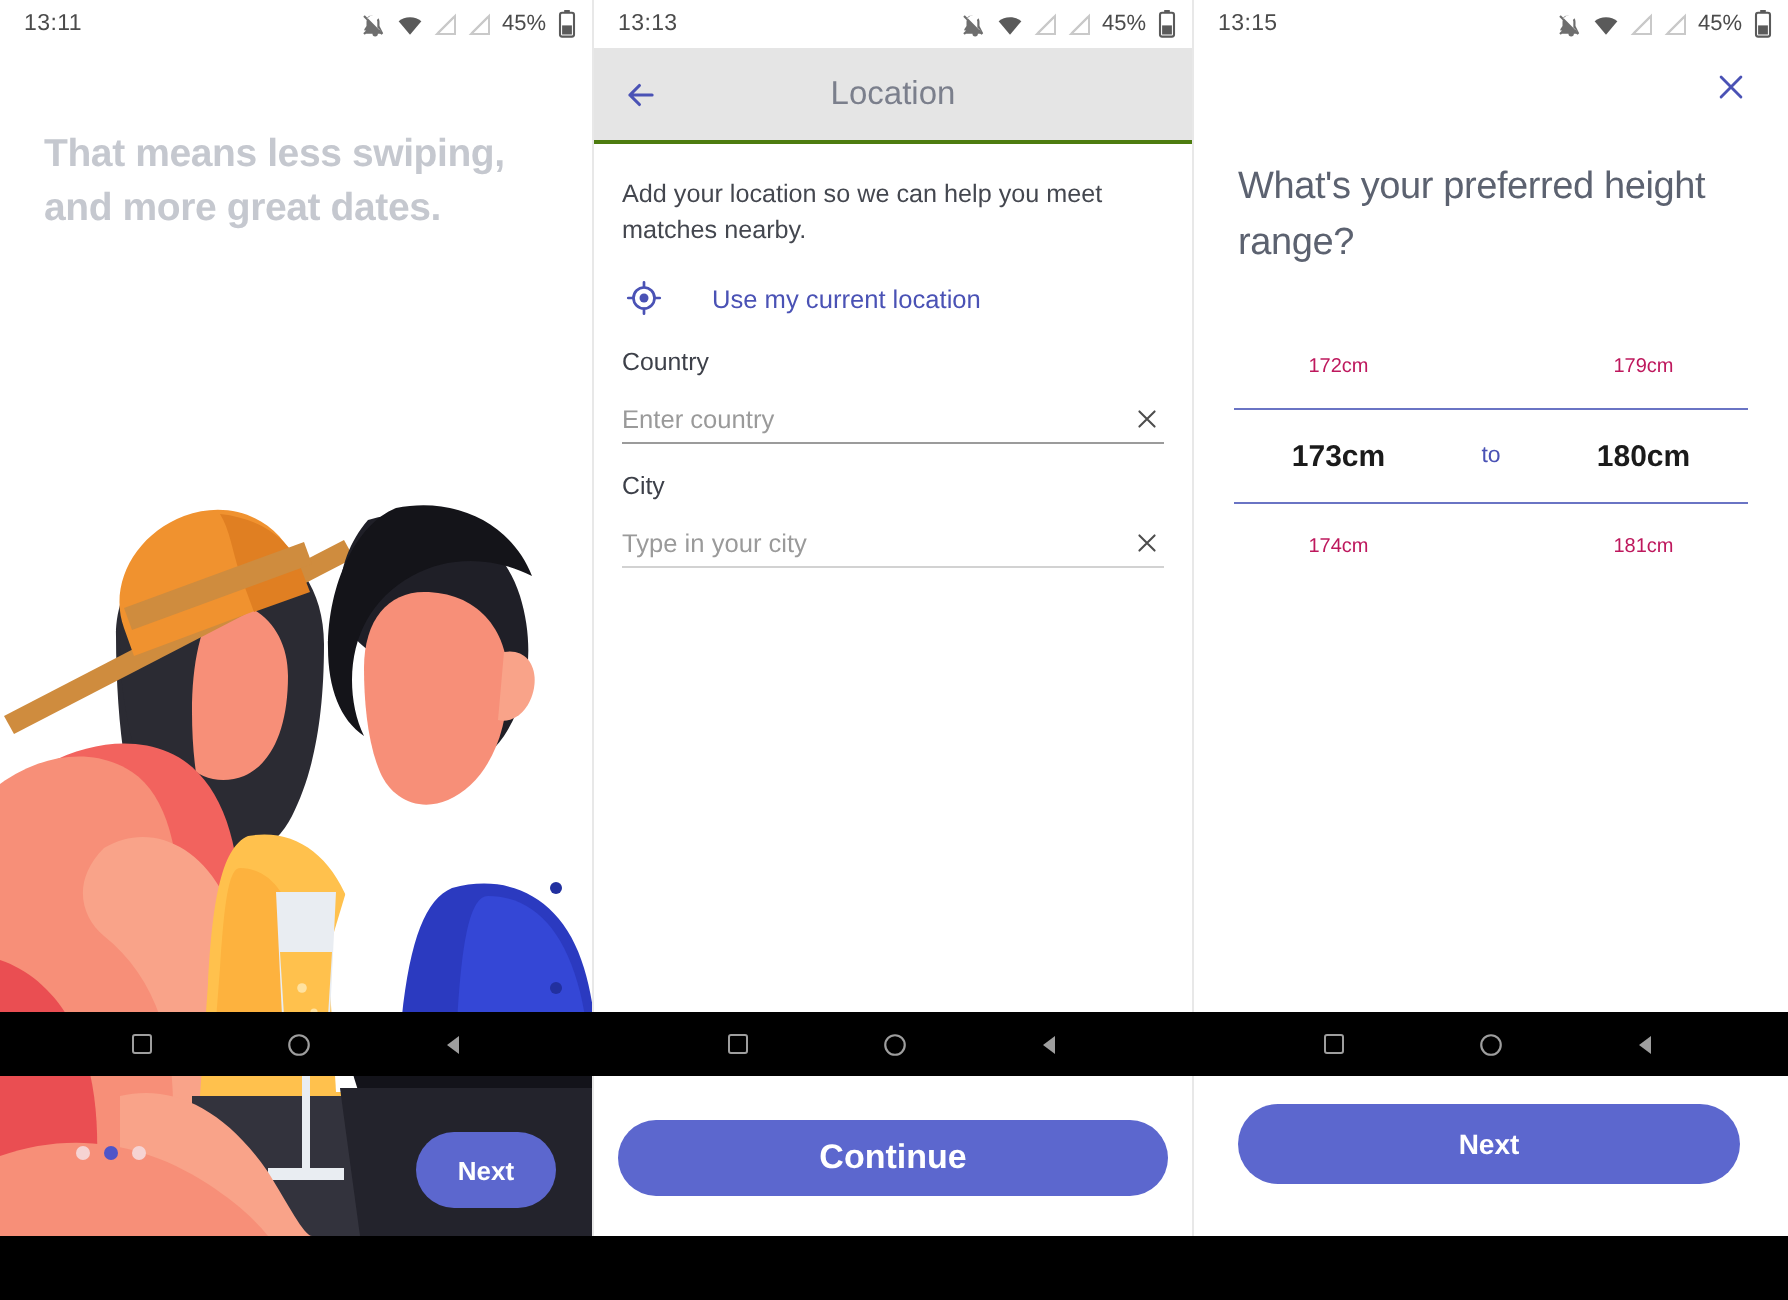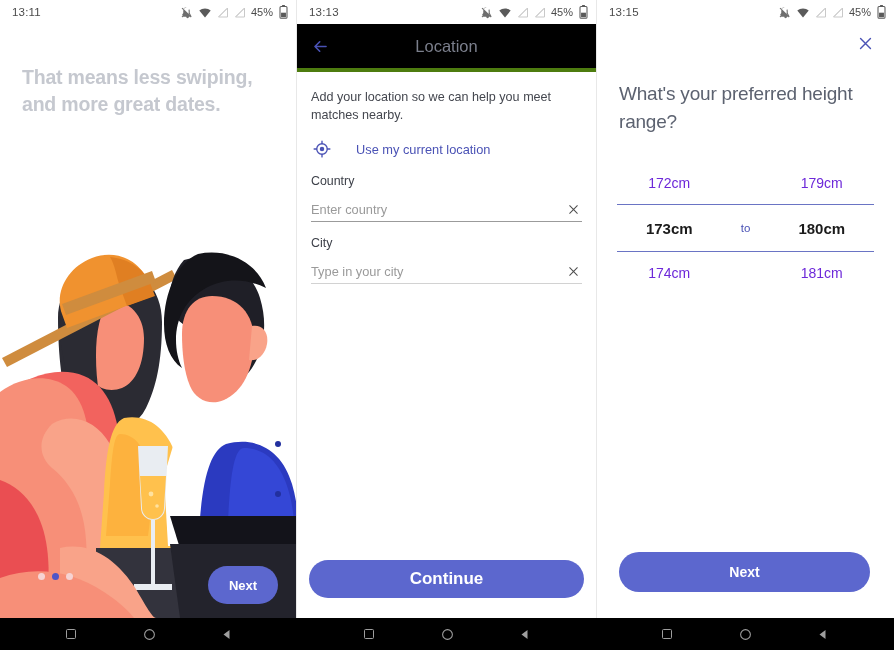--- a/index.html
+++ b/index.html
@@ -2,21 +2,21 @@
 <html><head>
 <meta charset="utf-8">
 <style>
   * { box-sizing: border-box; margin: 0; padding: 0; }
   html, body {
     width: 894px; height: 650px;
     background: #000;
     font-family: "Liberation Sans", sans-serif;
     overflow: hidden;
   }
-  .screen { position: relative; width: 894px; height: 650px; }
+  .screen { position: relative; width: 894px; height: 538px; }
 
   
   .panels { position: absolute; left: 0; top: 0; width: 894px; height: 618px; display: flex; }
   .panel { position: relative; width: 298px; height: 618px; background: #fff; overflow: hidden; }
   .panel.p1 { width: 296px; }
   .panel.p2 { width: 300px; border-left: 1px solid #e8e8e8; }
   .panel.p3 { width: 298px; border-left: 1px solid #e8e8e8; }
 
   
   .statusbar {
@@ -58,22 +58,22 @@
   }
   .p1-next {
     position: absolute; right: 18px; bottom: 14px;
     width: 70px; height: 38px; font-size: 13px;
     z-index: 20;
   }
 
   
   .appbar {
     height: 48px; display: flex; align-items: center;
-    position: relative; background: #000000;
-    border-bottom: 4px solid #4d7c0f;
+    position: relative; background: #e5e5e5;
+    border-bottom: 2px solid #4d7c0f;
   }
   .backbtn {
     width: 46px; height: 46px; display: flex; align-items: center; justify-content: center;
     cursor: pointer;
   }
   .appbar-title {
     position: absolute; left: 0; right: 0; text-align: center;
     font-size: 16.5px; color: #7b7f8c; pointer-events: none;
   }
   .p2-body { padding: 16px 14px 0 14px; }
@@ -108,21 +108,21 @@
   .p3-topbar { height: 38px; display: flex; justify-content: flex-end; align-items: center; padding-right: 16px; }
   .closebtn { width: 26px; height: 26px; display: flex; align-items: center; justify-content: center; cursor: pointer; }
   .p3-q {
     padding: 18px 22px 0 22px;
     font-size: 19px; line-height: 28px; font-weight: normal; color: #5c6270;
     letter-spacing: -.2px;
   }
   .picker { margin-top: 26px; padding: 0 20px; position: relative; }
   .pick-row { display: flex; height: 42px; align-items: center; }
   .pick-row .cell {
-    flex: 1; text-align: center; font-size: 14px; color: #6d28d9;
+    flex: 1; text-align: center; font-size: 10px; color: #be185d;
   }
   .pick-row .cell.spacer { flex: 0 0 48px; }
   .pick-row.sel {
     border-top: 1.2px solid #6a74c4; border-bottom: 1.2px solid #6a74c4;
     height: 48px;
   }
   .pick-row.sel .cell { font-size: 15px; font-weight: bold; color: #1b1b1b; }
   .pick-row.sel .cell.to { font-size: 11.5px; font-weight: normal; color: #4a52b5; flex: 0 0 48px; }
   .p3-cta {
     position: absolute; left: 22px; right: 24px; bottom: 26px;

